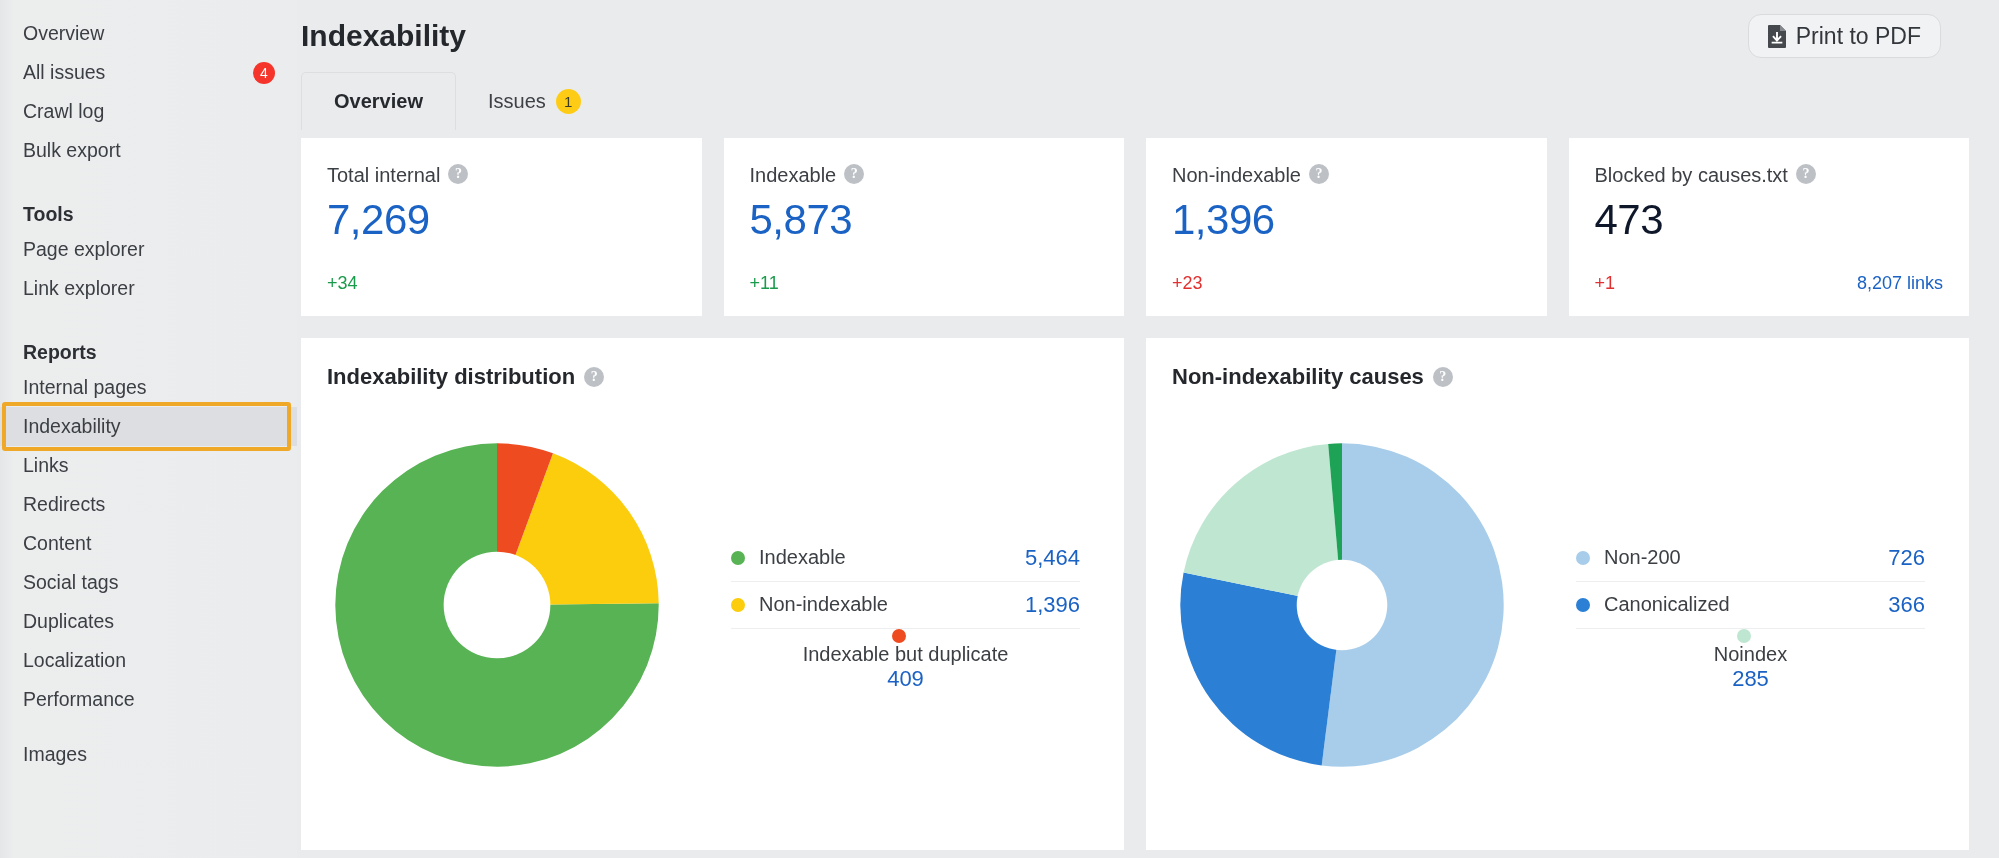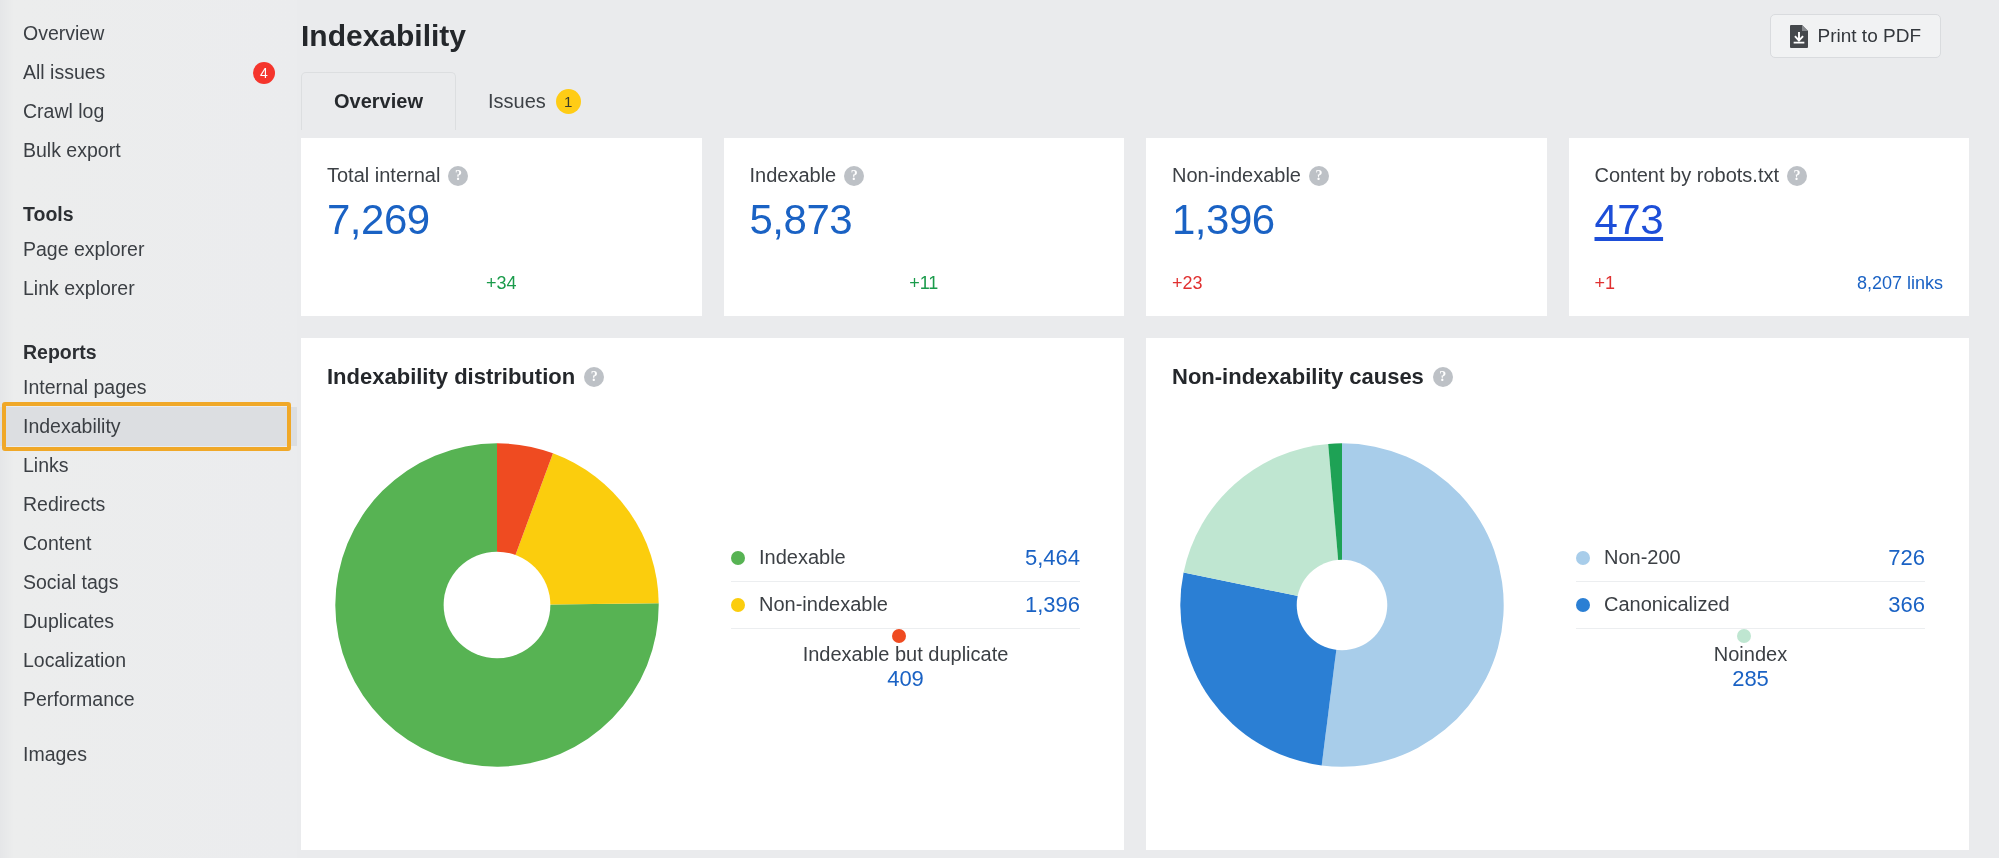--- a/index.html
+++ b/index.html
@@ -77,22 +77,22 @@
     font-size: 30px; font-weight: bold; color: #24272b;
     padding-left: 0px;
     flex: 1 1 auto;
   }
   .print-btn {
     display: inline-flex; align-items: center; gap: 9px;
     height: 44px;
     padding: 0 19px;
     background: #f1f2f3;
     border: 1px solid #d9dbde;
-    border-radius: 5px;
-    font-size: 19px;
+    border-radius: 13px;
+    font-size: 23px;
     color: #33373c;
     margin-right: 30px;
   }
   .pdf-icon { width: 19px; height: 23px; display: block; }
 
   
   .tabs {
     height: 58px;
     display: flex; align-items: stretch;
     padding-left: 0px;
@@ -132,41 +132,41 @@
   }
   .stat-card {
     flex: 1 1 0;
     background: #fff;
     padding: 26px 26px 22px 26px;
     height: 178px;
     display: flex; flex-direction: column;
   }
   .stat-label {
     font-size: 20px; color: #3c4045;
-    display: flex; align-items: center; gap: 8px;
+    display: flex; align-items: flex-start; gap: 8px;
     margin-bottom: 4px;
   }
   .q-icon {
     width: 20px; height: 20px; border-radius: 50%;
     background: #bdc1c6; color: #fff;
     font-size: 14px; font-weight: bold;
     line-height: 20px; text-align: center;
     display: inline-block;
     font-family: "Liberation Serif", serif;
   }
   .stat-value {
     font-size: 42px; color: #1a62c4; font-weight: normal;
     letter-spacing: -0.5px;
     line-height: 58px;
     flex: 1 1 auto;
   }
   .stat-value.dark { color: #2d3035; }
   .stat-foot { display: flex; align-items: baseline; }
   .stat-delta { font-size: 18px; flex: 1 1 auto; }
-  .stat-delta.up { color: #1a9b4b; text-align: center; }
+  .stat-delta.up { color: #1a9b4b; }
   .stat-delta.down { color: #e03030; }
   .stat-extra { font-size: 18px; color: #1a62c4; }
 
   
   .chart-row { display: flex; gap: 22px; margin-top: 22px; }
   .chart-card {
     flex: 1 1 0;
     background: #ffffff;
     height: 512px;
     padding: 26px 26px 0 26px;
@@ -306,24 +306,24 @@
               <span>Non-indexable</span>
               <span class="q-icon">?</span>
             </div>
             <div class="stat-value" style="color: rgb(26, 98, 196);">1,396</div>
             <div class="stat-foot">
               <span class="stat-delta down">+23</span>
             </div>
           </div>
           <div class="stat-card">
             <div class="stat-label">
-              <span>Content by robots.txt</span>
-              <span class="q-icon">?</span>
-            </div>
-            <div class="stat-value dark" style="color: #1d4ed8; text-decoration: underline;">473</div>
+              <span>Blocked by causes.txt</span>
+              <span class="q-icon">?</span>
+            </div>
+            <div class="stat-value dark" style="color: #0f172a;">473</div>
             <div class="stat-foot">
               <span class="stat-delta down">+1</span>
               <a class="stat-extra">8,207 links</a>
             </div>
           </div>
         </div>
       <div class="chart-row" id="chartrow">
           <div class="chart-card">
             <div class="chart-title">
               <span>Indexability distribution</span>

